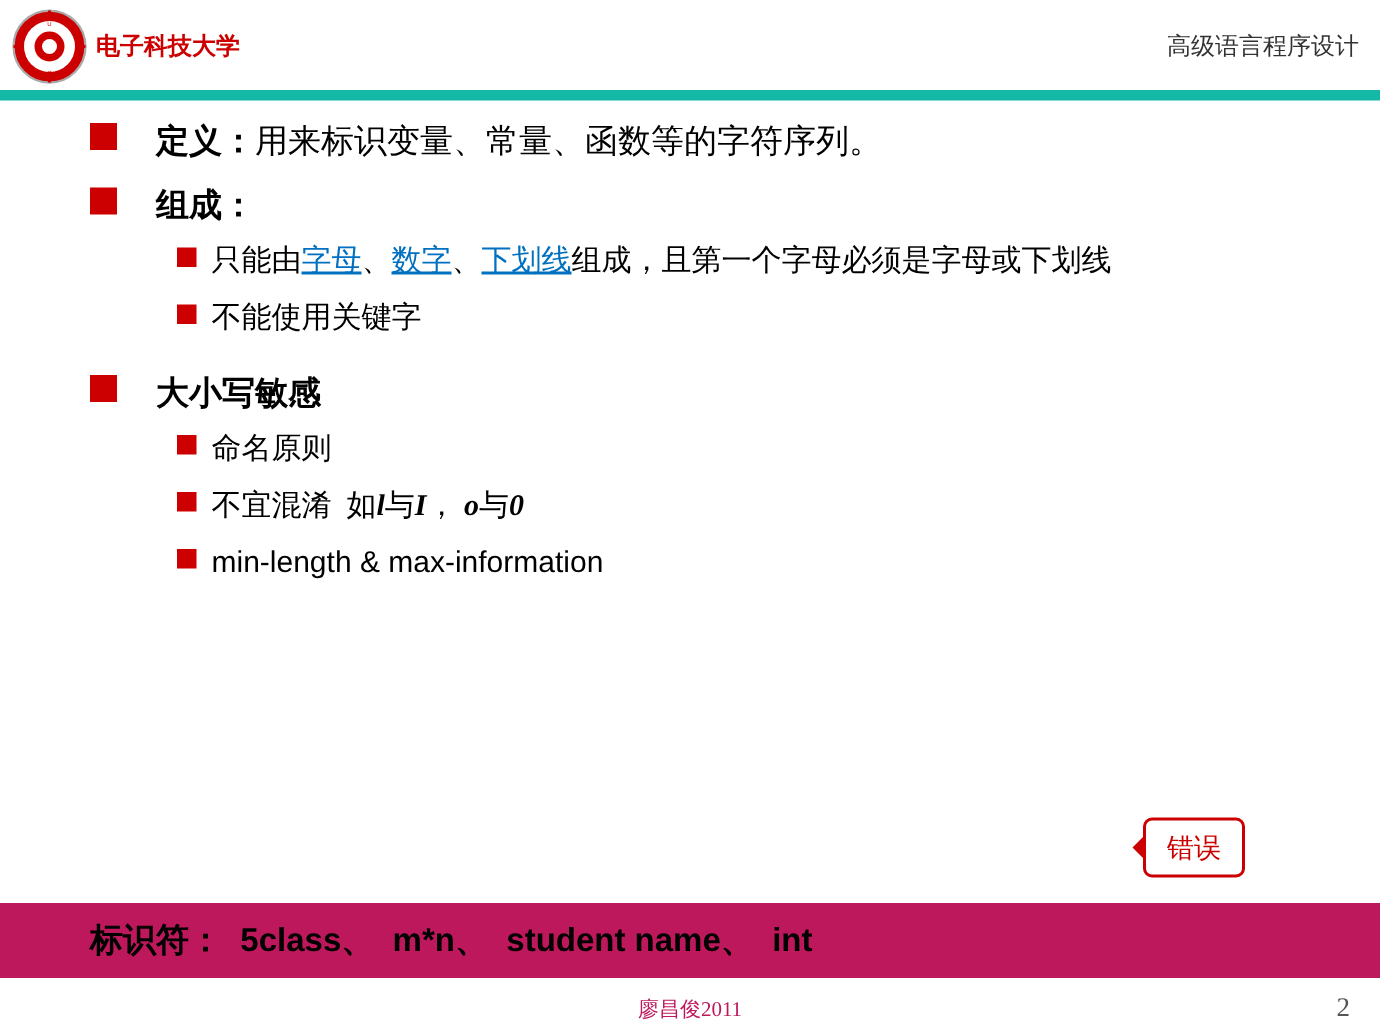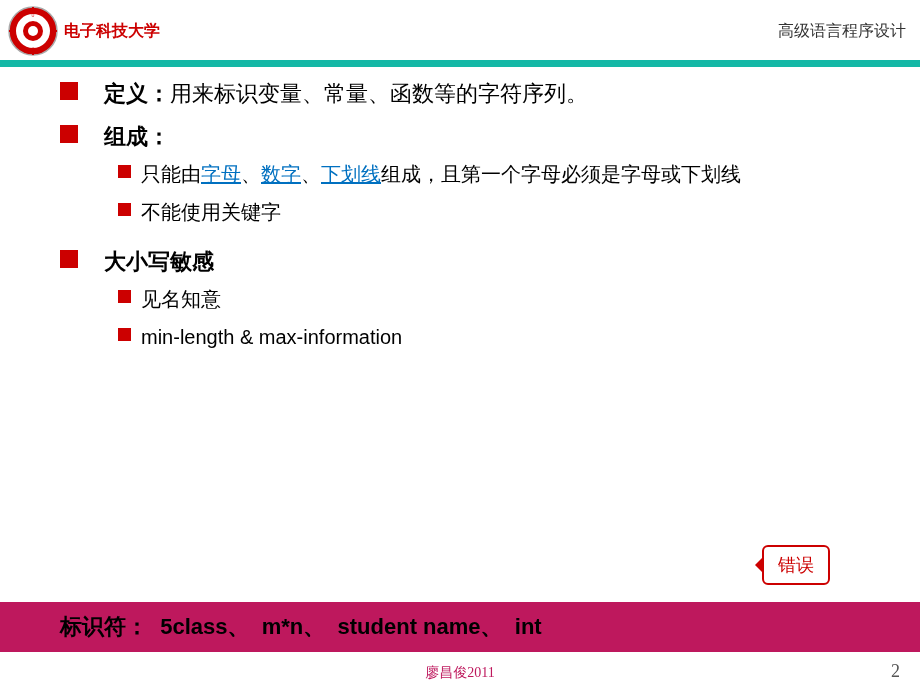--- a/index.html
+++ b/index.html
@@ -233,21 +233,27 @@
       </span>
     </li>
 
     <li class="bullet-item">
       <span class="bullet-marker"></span>
       <span class="bullet-content">
         <span class="text-bold-label">大小写敏感</span>
         <ul class="sub-list">
           <li class="sub-item">
             <span class="bullet-marker-small"></span>
-            <span class="sub-content">见名知意</span>
+            <span class="sub-content">命名原则</span>
+          </li>
+          <li class="sub-item">
+            <span class="bullet-marker-small"></span>
+            <span class="sub-content">
+              不宜混淆 &nbsp;如<span class="bold italic">l</span>与<span class="bold italic">I</span>，&nbsp;<span class="bold italic">o</span>与<span class="bold italic">0</span>
+            </span>
           </li>
           <li class="sub-item">
             <span class="bullet-marker-small"></span>
             <span class="sub-content minlength-line">min-length &amp; max-information</span>
           </li>
         </ul>
       </span>
     </li>
 
   </ul>

